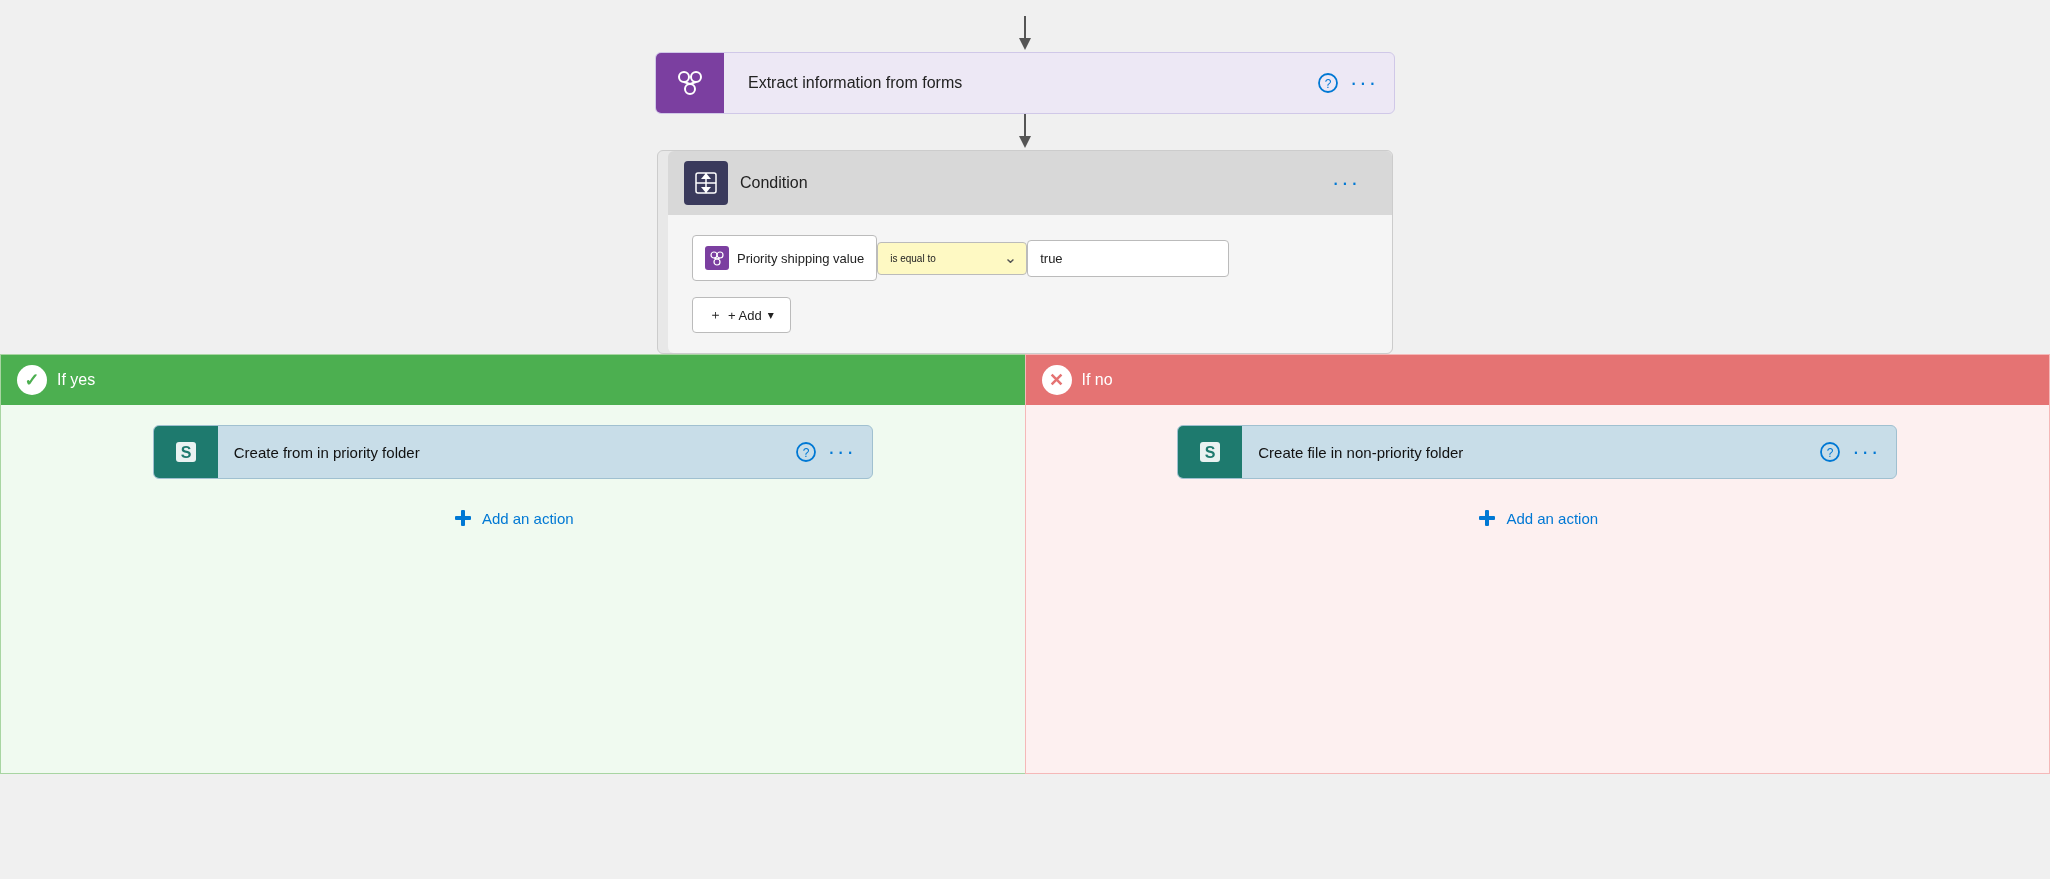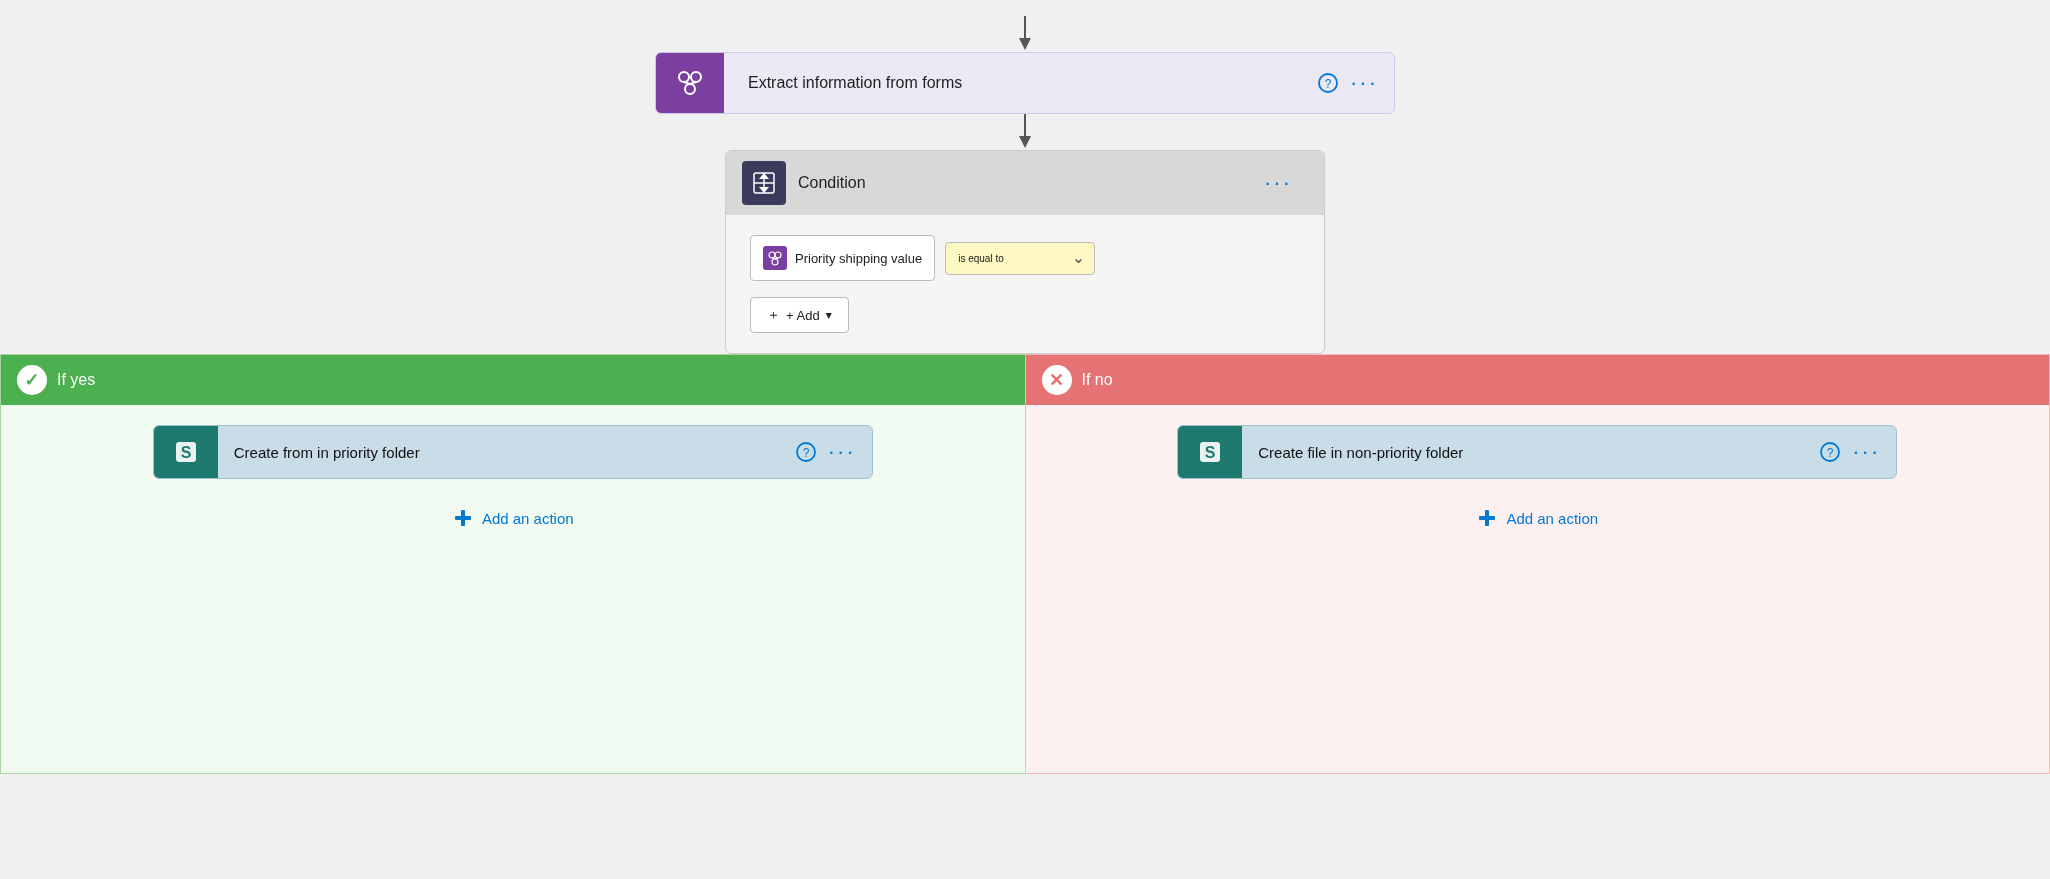--- a/index.html
+++ b/index.html
@@ -78,25 +78,26 @@
       border: none;
       cursor: pointer;
       color: #0078d4;
       font-size: 18px;
       display: flex;
       align-items: center;
     }
 
     
     .card-condition {
-      width: 600px;
+      width: 736px;
       background: #e8e8e8;
       border: 1.5px solid #ccc;
       border-radius: 6px;
       overflow: visible;
+      padding-left: 10px;
     }
 
     .card-condition-header {
       display: flex;
       align-items: center;
       background: #d8d8d8;
       border-radius: 6px 6px 0 0;
       padding: 10px 16px;
     }
 
@@ -119,21 +120,21 @@
 
     .condition-body {
       padding: 20px 24px 20px 24px;
       background: #f5f5f5;
       border-radius: 0 0 6px 6px;
     }
 
     .condition-row {
       display: flex;
       align-items: center;
-      gap: 10px;
+      gap: 0;
       margin-bottom: 16px;
     }
 
     .priority-chip {
       background: #fff;
       border: 1.5px solid #bbb;
       border-radius: 4px;
       padding: 10px 12px;
       display: flex;
       align-items: center;
@@ -420,20 +421,21 @@
 
           <div class="select-wrap">
             <select class="condition-select">
               <option>is equal to</option>
               <option>is not equal to</option>
               <option>contains</option>
               <option>does not contain</option>
             </select>
           </div>
 
+          <input class="condition-value-input" type="text" value="true" style="">
         </div>
 
         <button class="add-btn">
           <span>＋</span>
           <span>+ Add</span>
           <span style="font-size:12px;">▾</span>
         </button>
       </div>
     </div>
 

